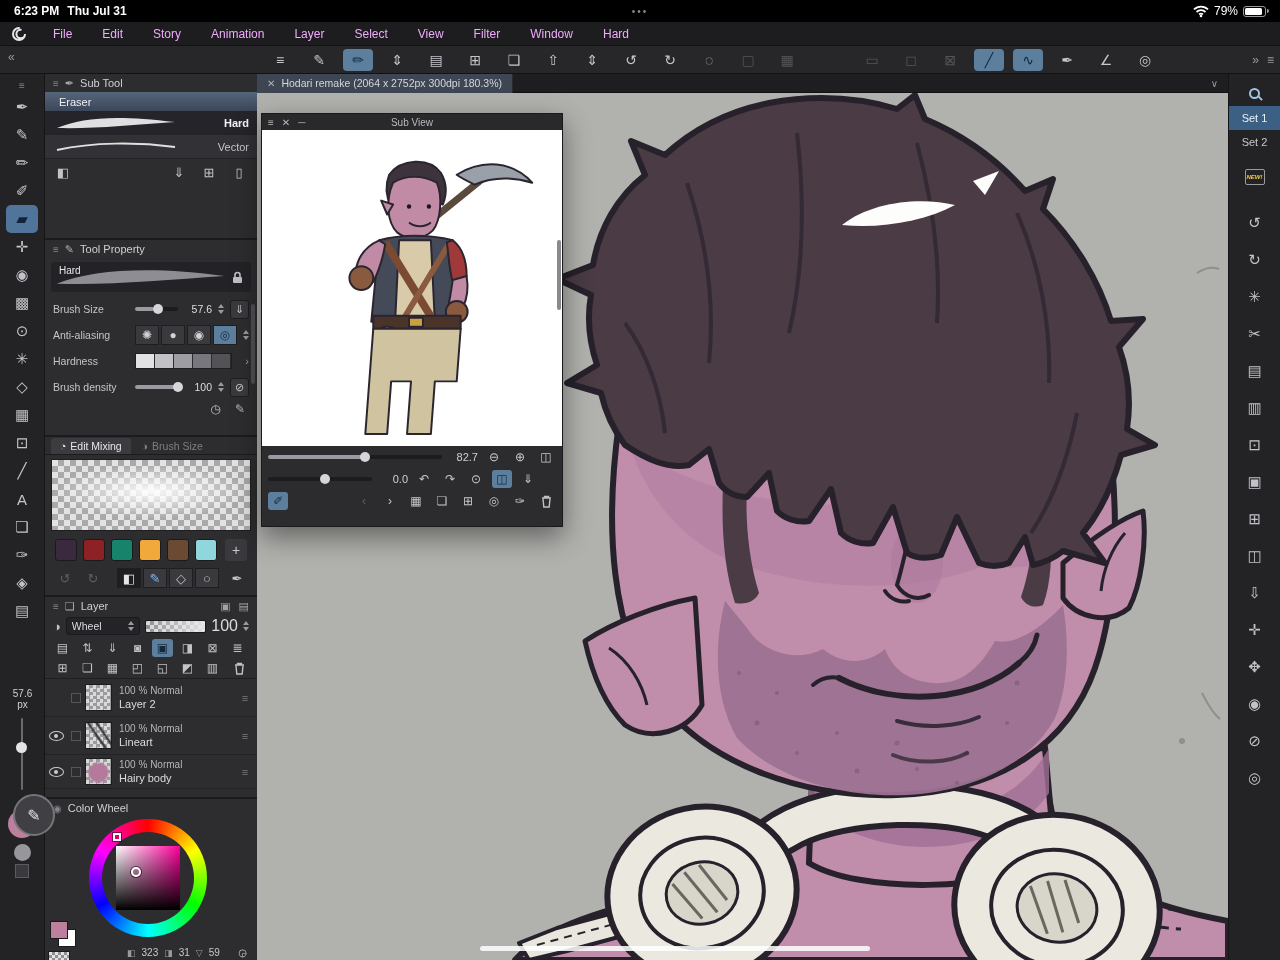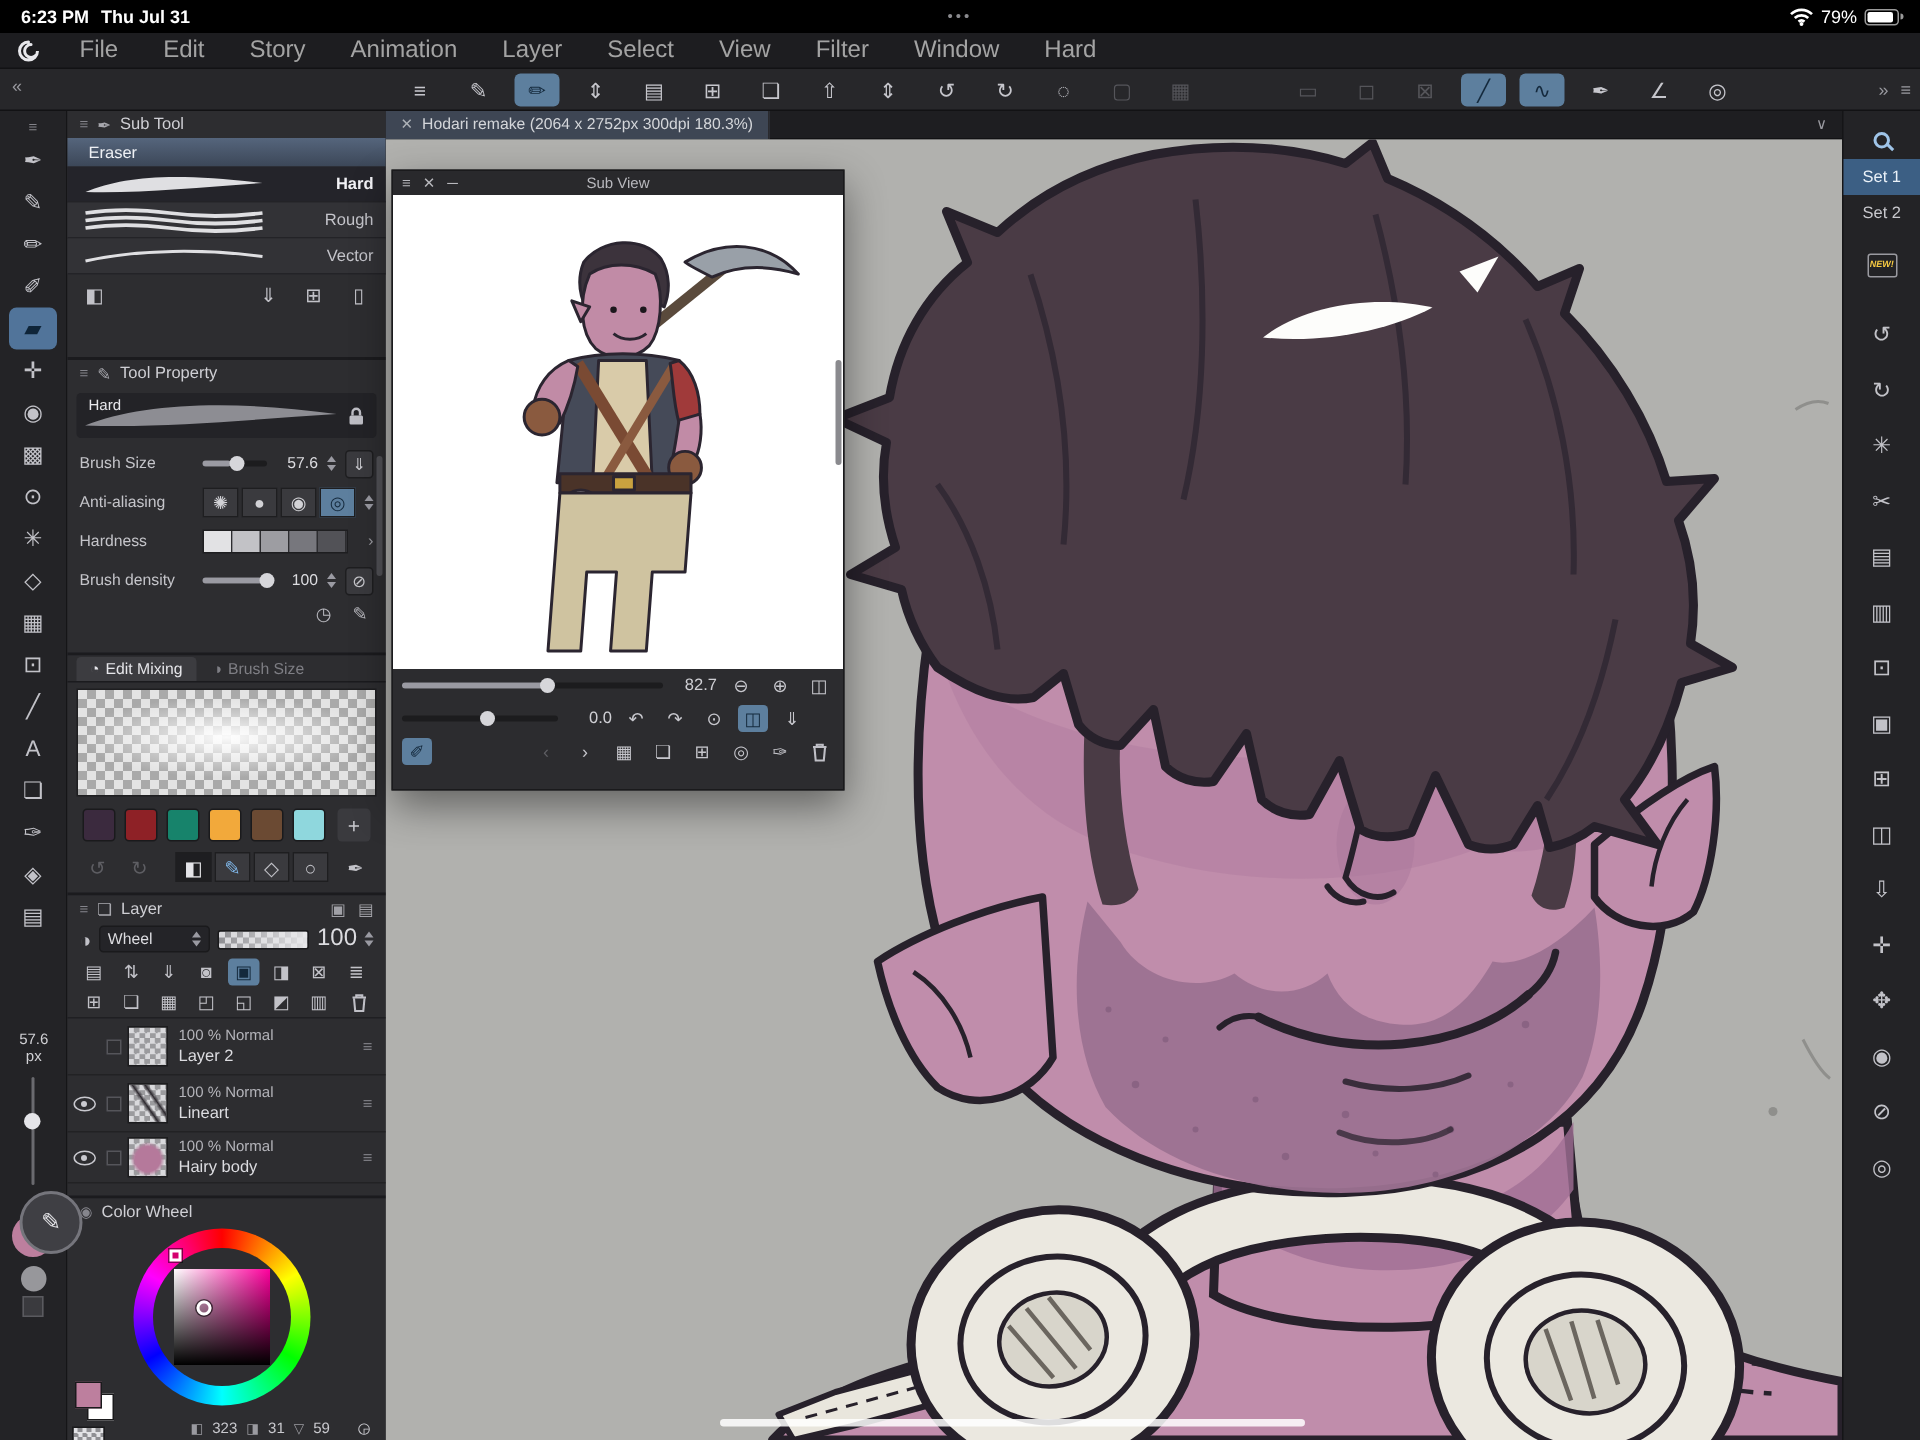--- a/index.html
+++ b/index.html
@@ -13,21 +13,21 @@
   .st-dots{position:absolute;left:0;right:0;text-align:center;color:#8a8a8e;letter-spacing:2px;font-size:10px}
   .st-right{margin-left:auto;display:flex;align-items:center;gap:5px}
   .batt{width:23px;height:11px;border:1px solid #9a9a9a;border-radius:3px;position:relative}
   .batt i{position:absolute;left:1px;top:1px;bottom:1px;width:79%;background:#fff;border-radius:1.5px}
   .batt::after{content:"";position:absolute;right:-4px;top:2.5px;width:2px;height:4px;background:#9a9a9a;border-radius:0 2px 2px 0}
   
   .menubar{position:absolute;left:0;top:22px;width:1280px;height:24px;background:#1d1d20;
     display:flex;align-items:center;gap:0;border-bottom:1px solid #121214}
   .logo{width:38px;display:flex;justify-content:center}
   .menu-items{display:flex;gap:0}
-  .menu-item{font-size:16px;color:#a3a3a3;padding:0 15px;line-height:24px;cursor:default}
+  .menu-item{font-size:12px;color:#f0abfc;padding:0 15px;line-height:24px;cursor:default}
   
   .toolbar{position:absolute;left:0;top:46px;width:1280px;height:28px;background:#27272a;
     display:flex;align-items:center;border-bottom:1px solid #121214}
   .tb-icons{display:flex;align-items:center;gap:9px;margin-left:265px}
   .ic{width:30px;height:22px;display:flex;align-items:center;justify-content:center;
     font-size:14px;color:#c6c6cc;border-radius:4px;cursor:default;flex:0 0 auto}
   .ic.active{background:#5d7f9e;color:#14293c}
   .ic.disabled{color:#55555a}
   .ic.gapL{margin-left:46px}
   .tb-left{position:absolute;left:8px;top:50px;font-size:12px;color:#9a9aa0}
@@ -432,28 +432,20 @@
     </div>
     <div class="eraser-row">
       <span>Eraser</span>
     </div>
     <div>
       <div class="bt-row selected">
         <svg width="130" height="20" viewBox="0 0 130 20">
             <path d="M4 15 C30 4 64 2 122 9 C80 12 40 16 4 15 Z" fill="#dfdfe2"></path>
           </svg>
         <span class="bt-label">Hard</span>
-      </div>
-      <div class="bt-row">
-        <svg width="130" height="20" viewBox="0 0 130 20">
-          <path d="M4 5 Q30 1 60 5 T 122 5" stroke="#dfdfe2" stroke-width="2.5" fill="none"></path>
-          <path d="M4 10 Q30 6 60 10 T 122 10" stroke="#dfdfe2" stroke-width="2.5" fill="none"></path>
-          <path d="M4 15 Q30 11 60 15 T 122 15" stroke="#dfdfe2" stroke-width="2.5" fill="none"></path>
-        </svg>
-        <span class="bt-label">Rough</span>
       </div>
       <div class="bt-row">
         <svg width="130" height="20" viewBox="0 0 130 20">
             <path d="M4 13 C40 5 84 5 122 10" stroke="#dfdfe2" stroke-width="2" fill="none"></path>
           </svg>
         <span class="bt-label">Vector</span>
       </div>
     </div>
     <div class="st-toolbar">
       <span class="mini">◧</span>

